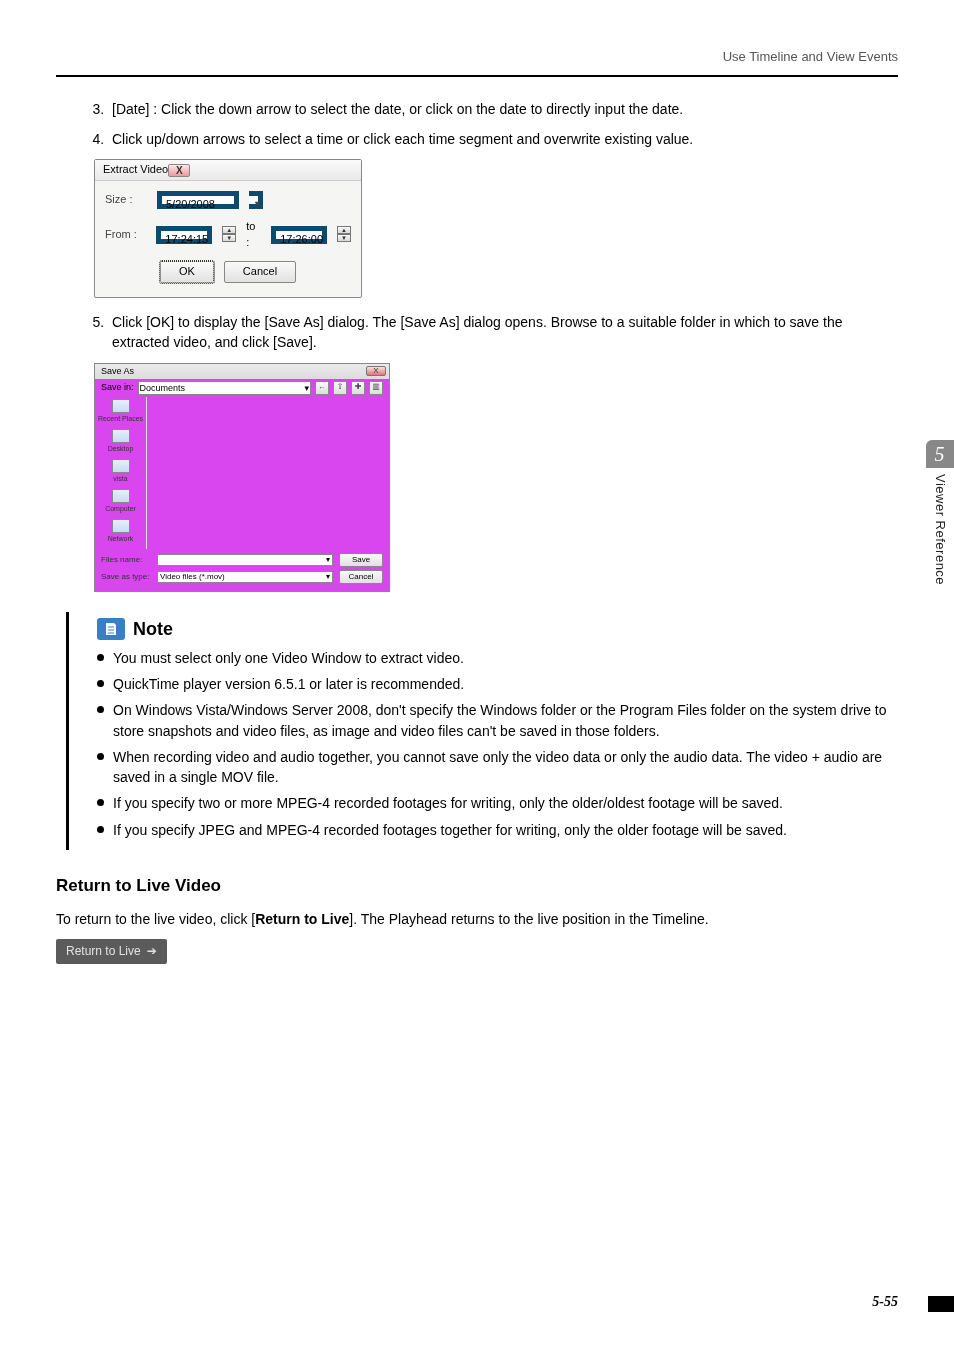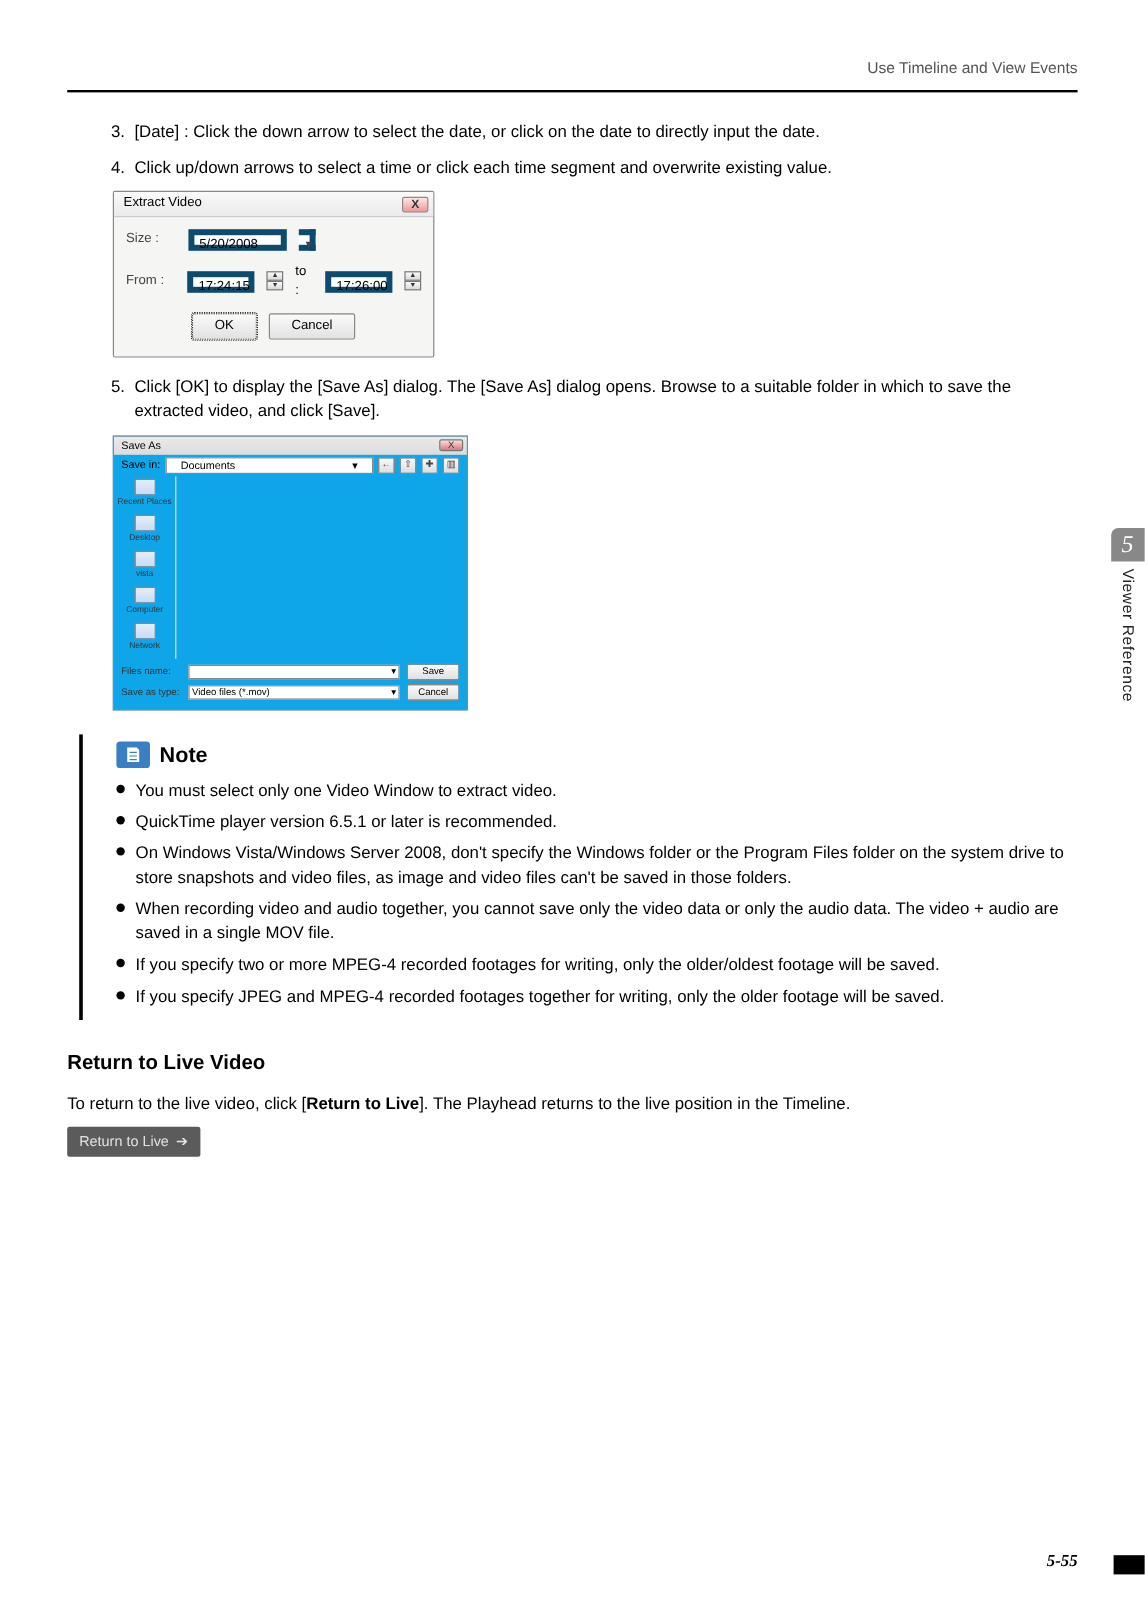--- a/index.html
+++ b/index.html
@@ -44,21 +44,20 @@
   .dialog {
     border: 1px solid #888;
     border-radius: 2px;
     background: #f5f5f3;
     width: 268px;
     margin: 8px 0 14px 38px;
     font-size: 11px;
   }
   .dlg-title {
     display: flex;
-    justify-content: space-between;
     align-items: center;
     padding: 2px 4px 2px 8px;
     background: linear-gradient(#fafafa,#eaeaea);
     border-bottom: 1px solid #ccc;
     font-size: 11px;
   }
   .dlg-close {
     width: 22px;
     height: 13px;
     border: 1px solid #888;
@@ -136,21 +135,21 @@
     border: 1px dotted #333;
     outline: 1px dotted #333;
   }
 
   
   .saveas {
     border: 1px solid #888;
     width: 296px;
     margin: 8px 0 20px 38px;
     font-size: 9px;
-    background: #0ea5e9;
+    background: #d946ef;
   }
   .saveas .titlebar {
     display: flex;
     justify-content: space-between;
     align-items: center;
     background: linear-gradient(#eaeaea,#dcdcdc);
     padding: 1px 3px 1px 6px;
     font-size: 9px;
   }
   .saveas .dlg-close2 {
@@ -169,21 +168,21 @@
     align-items: center;
     padding: 2px 6px;
     gap: 4px;
   }
   .saveas .save-in-select {
     border: 1px solid #888;
     background: #fff;
     flex: 1;
     height: 14px;
     line-height: 12px;
-    padding: 0 12px;
+    padding: 0 1px;
     font-size: 9px;
     display: flex;
     justify-content: space-between;
     align-items: center;
   }
   .tiny-btn {
     width: 14px;
     height: 14px;
     border: 1px solid #888;
     background: linear-gradient(#fafafa,#ddd);

